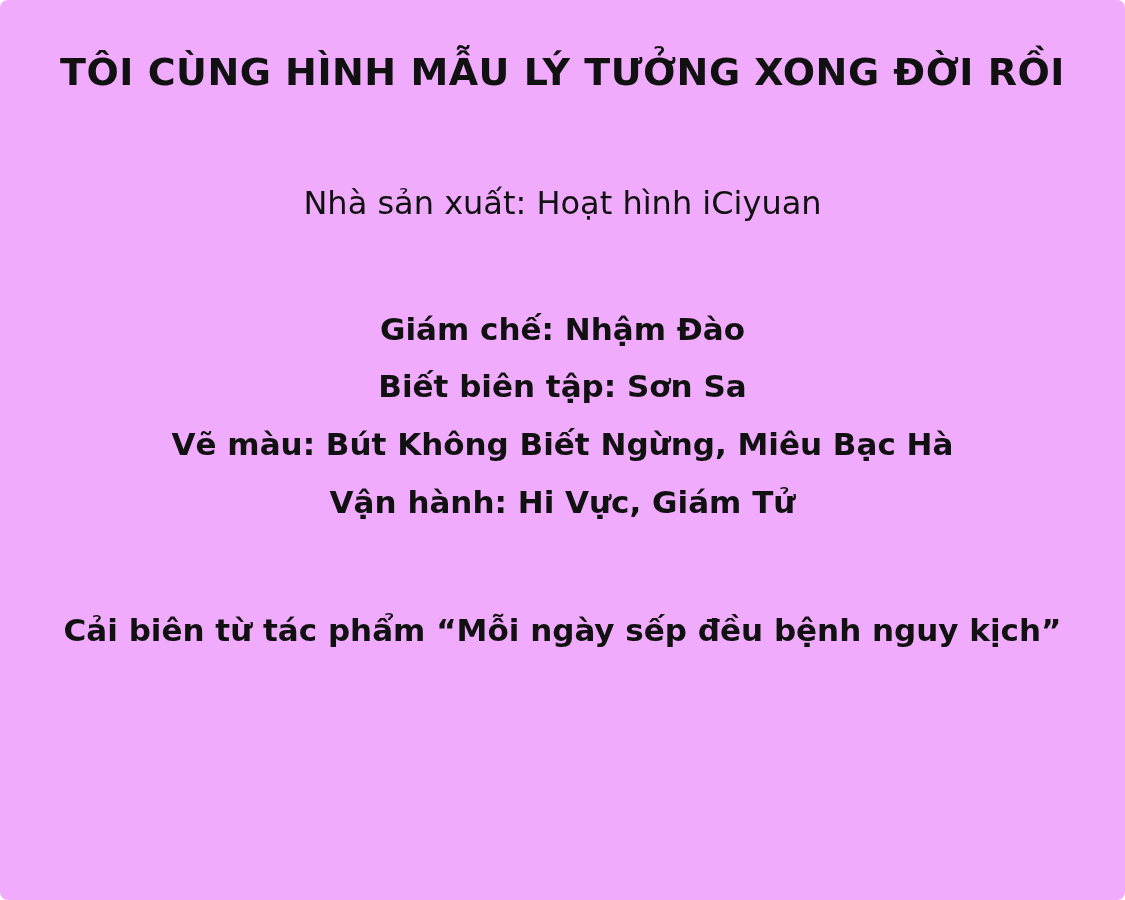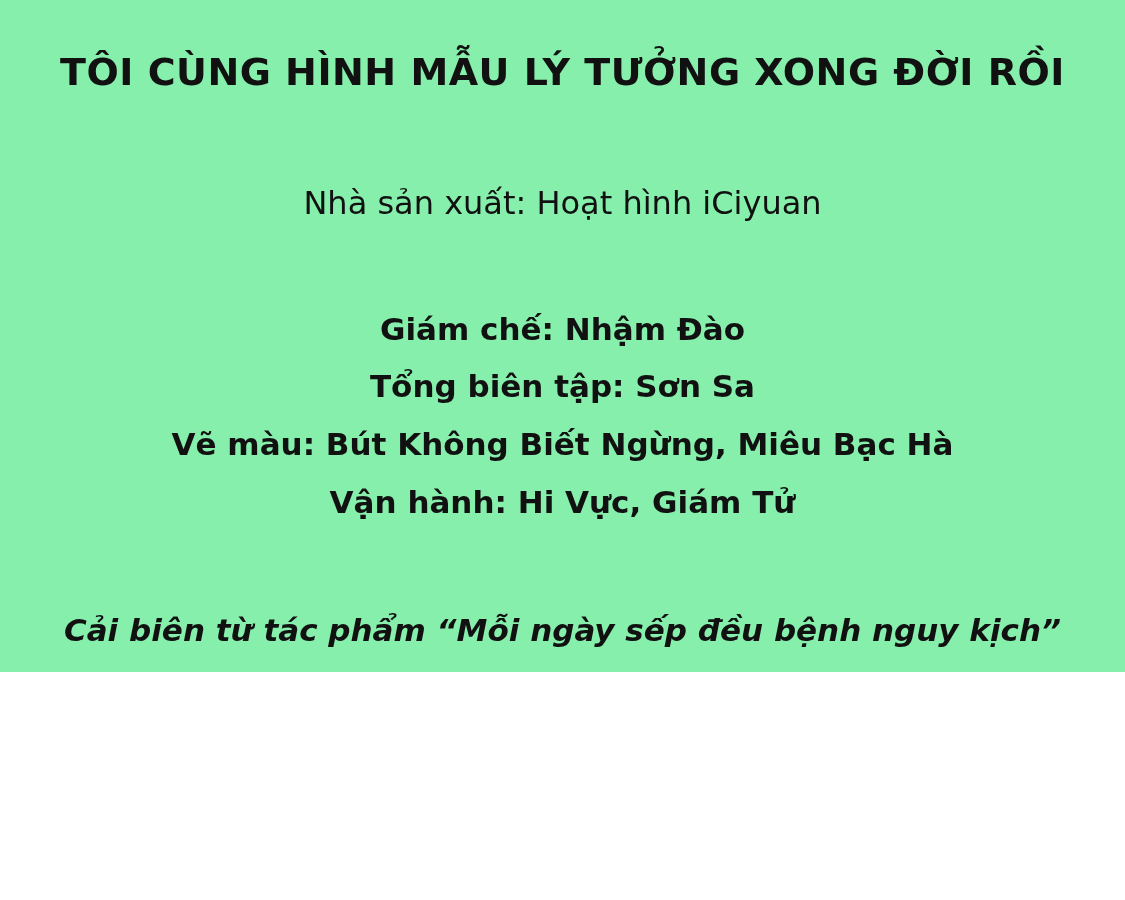--- a/index.html
+++ b/index.html
@@ -9,27 +9,28 @@
   }
   body {
     width: 1125px;
     height: 900px;
     overflow: hidden;
     font-family: "DejaVu Sans", sans-serif;
     color: #1a1a1a;
   }
   .page {
     width: 1125px;
-    height: 672px;
-    background: #86efac;
+    height: 900px;
+    background: #f0abfc;
     position: relative;
     box-sizing: border-box;
     display: flex;
     flex-direction: column;
     align-items: center;
+    border-radius: 8px;
   }
   .credits-title {
     font-size: 38px;
     font-weight: 700;
     letter-spacing: 0.5px;
     text-align: center;
     margin-top: 50px;
     line-height: 1.2;
     color: #111111;
     white-space: nowrap;
@@ -57,34 +58,33 @@
     line-height: 1.15;
     white-space: nowrap;
   }
   .adapted-line {
     font-size: 31px;
     font-weight: 700;
     text-align: center;
     color: #111111;
     margin-top: 92px;
     white-space: nowrap;
-    font-style: italic;
   }
 </style>
 </head>
 <body>
 
 <div class="page">
 
   <div class="credits-title">TÔI CÙNG HÌNH MẪU LÝ TƯỞNG XONG ĐỜI RỒI</div>
 
   <div class="producer-line">Nhà sản xuất: Hoạt hình iCiyuan</div>
 
   <div class="staff-block">
     <div class="staff-line">Giám chế: Nhậm Đào</div>
-    <div class="staff-line">Tổng biên tập: Sơn Sa</div>
+    <div class="staff-line">Biết biên tập: Sơn Sa</div>
     <div class="staff-line">Vẽ màu: Bút Không Biết Ngừng, Miêu Bạc Hà</div>
     <div class="staff-line">Vận hành: Hi Vực, Giám Tử</div>
   </div>
 
   <div class="adapted-line">Cải biên từ tác phẩm “Mỗi ngày sếp đều bệnh nguy kịch”</div>
 
 </div>
 
 </body></html>

